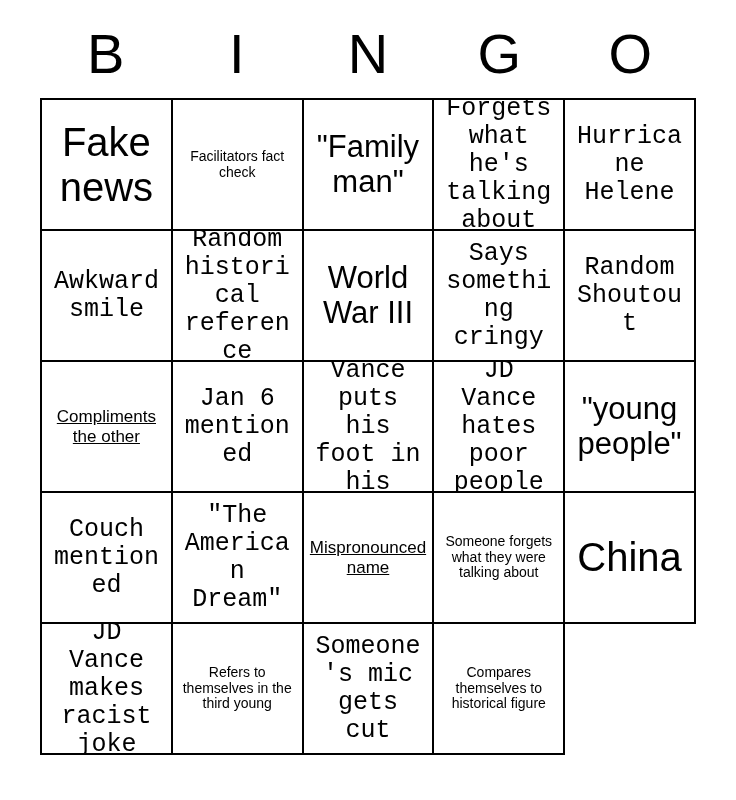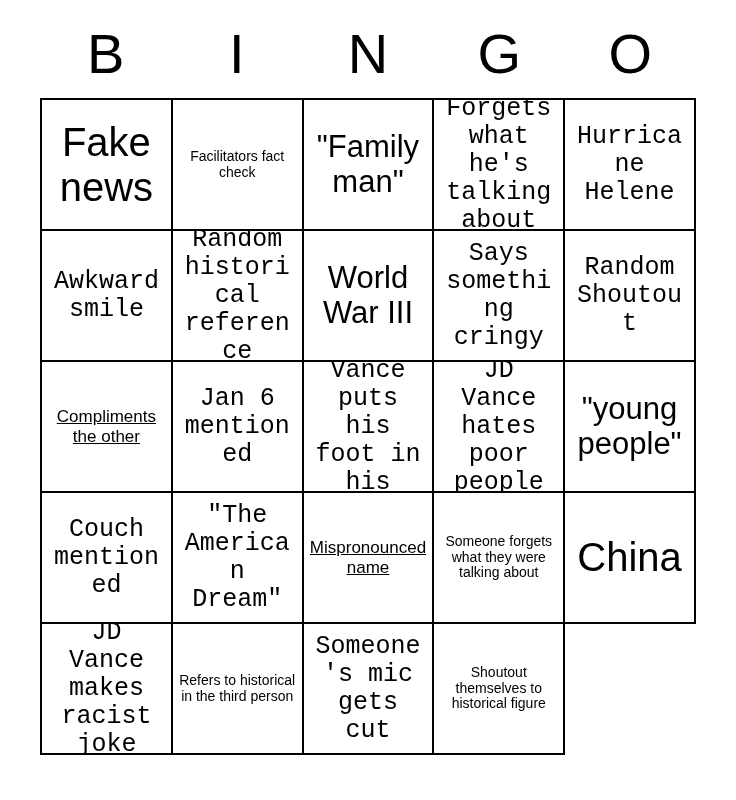--- a/index.html
+++ b/index.html
@@ -149,23 +149,23 @@
         <span>Someone forgets what they were talking about</span>
       </div>
 
     <div class="cell fs-xl">
         <span>China</span>
       </div>
     <div class="cell fs-md">
         <span>JD Vance makes racist joke</span>
       </div>
     <div class="cell fs-sm">
-        <span>Refers to historical in the third person</span>
+        <span>Refers to themselves in the third young</span>
       </div>
     <div class="cell fs-md">
         <span>Someone's mic gets cut</span>
       </div>
     <div class="cell fs-sm">
-        <span>Shoutout themselves to historical figure</span>
+        <span>Compares themselves to historical figure</span>
       </div>
 
   </div>
 </div>
 
 </body></html>

